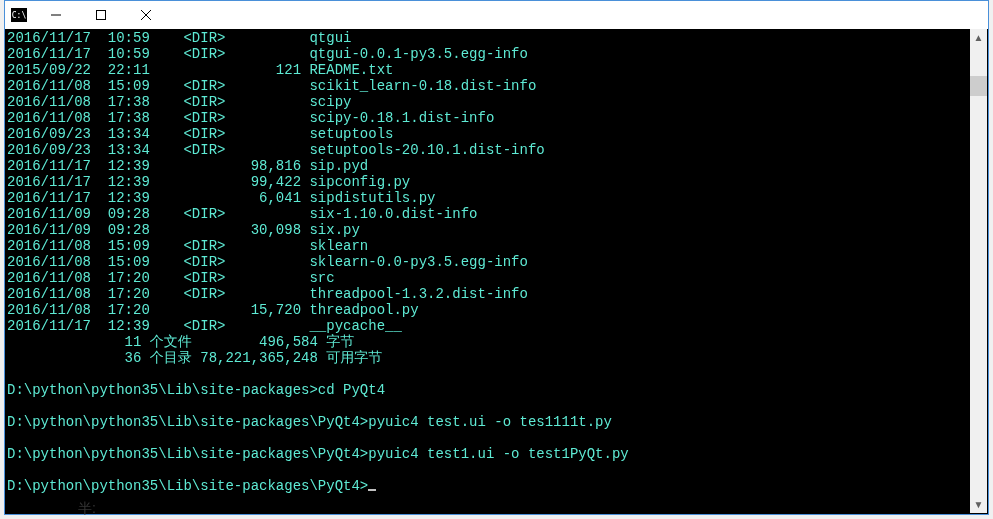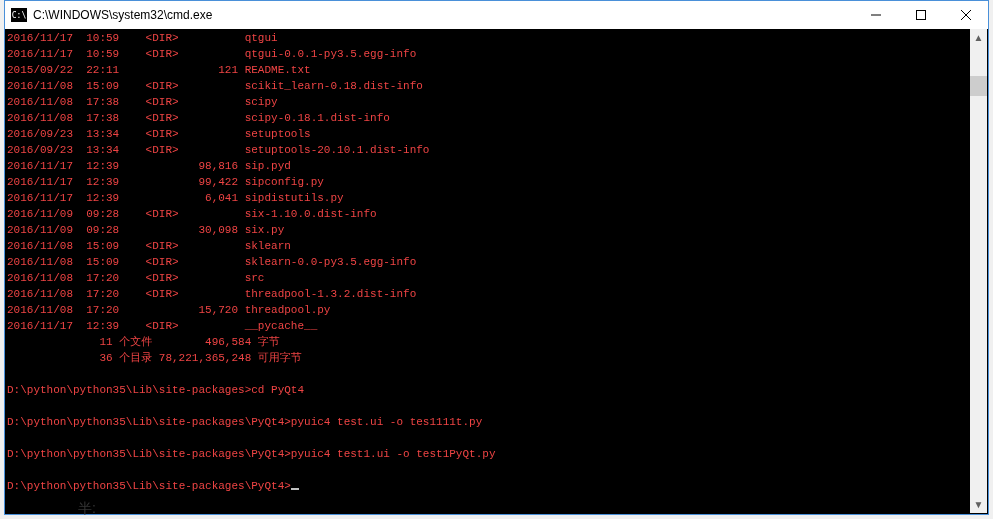--- a/index.html
+++ b/index.html
@@ -49,23 +49,23 @@
     justify-content: center;
     font-size: 12px;
     color: #000;
     background: #fff;
   }
   .winbtn svg { width: 10px; height: 10px; }
   .winbtn.max svg { width: 10px; height: 10px; }
   .client {
     flex: 1;
     background: #000;
-    color: #ef4444;
+    color: #5eead4;
     font-family: "NSimSun","SimSun","Consolas","Courier New",monospace;
-    font-size: 11px;
+    font-size: 14px;
     line-height: 16px;
     overflow: hidden;
     position: relative;
     white-space: pre;
     padding: 1px 0 0 2px;
   }
   .client .row { height: 16px; }
   .scroll {
     position: absolute;
     top: 28px; right: 1px;
@@ -98,21 +98,20 @@
     font-size: 14px;
     color:#333;
   }
 </style>
 </head>
 <body>
 
 <div class="window">
   <div class="titlebar">
     <span class="cmdicon">C:\</span>
-    <span class="title">C:\WINDOWS\system32\cmd.exe</span>
     <div class="winbtn">
       <svg viewBox="0 0 10 10">
           <line x1="0" y1="5" x2="10" y2="5" stroke="#000" stroke-width="1"></line>
         </svg>
     </div>
     <div class="winbtn max">
       <svg viewBox="0 0 10 10">
           <rect x="0.5" y="0.5" width="9" height="9" fill="none" stroke="#000" stroke-width="1"></rect>
         </svg>
     </div>

